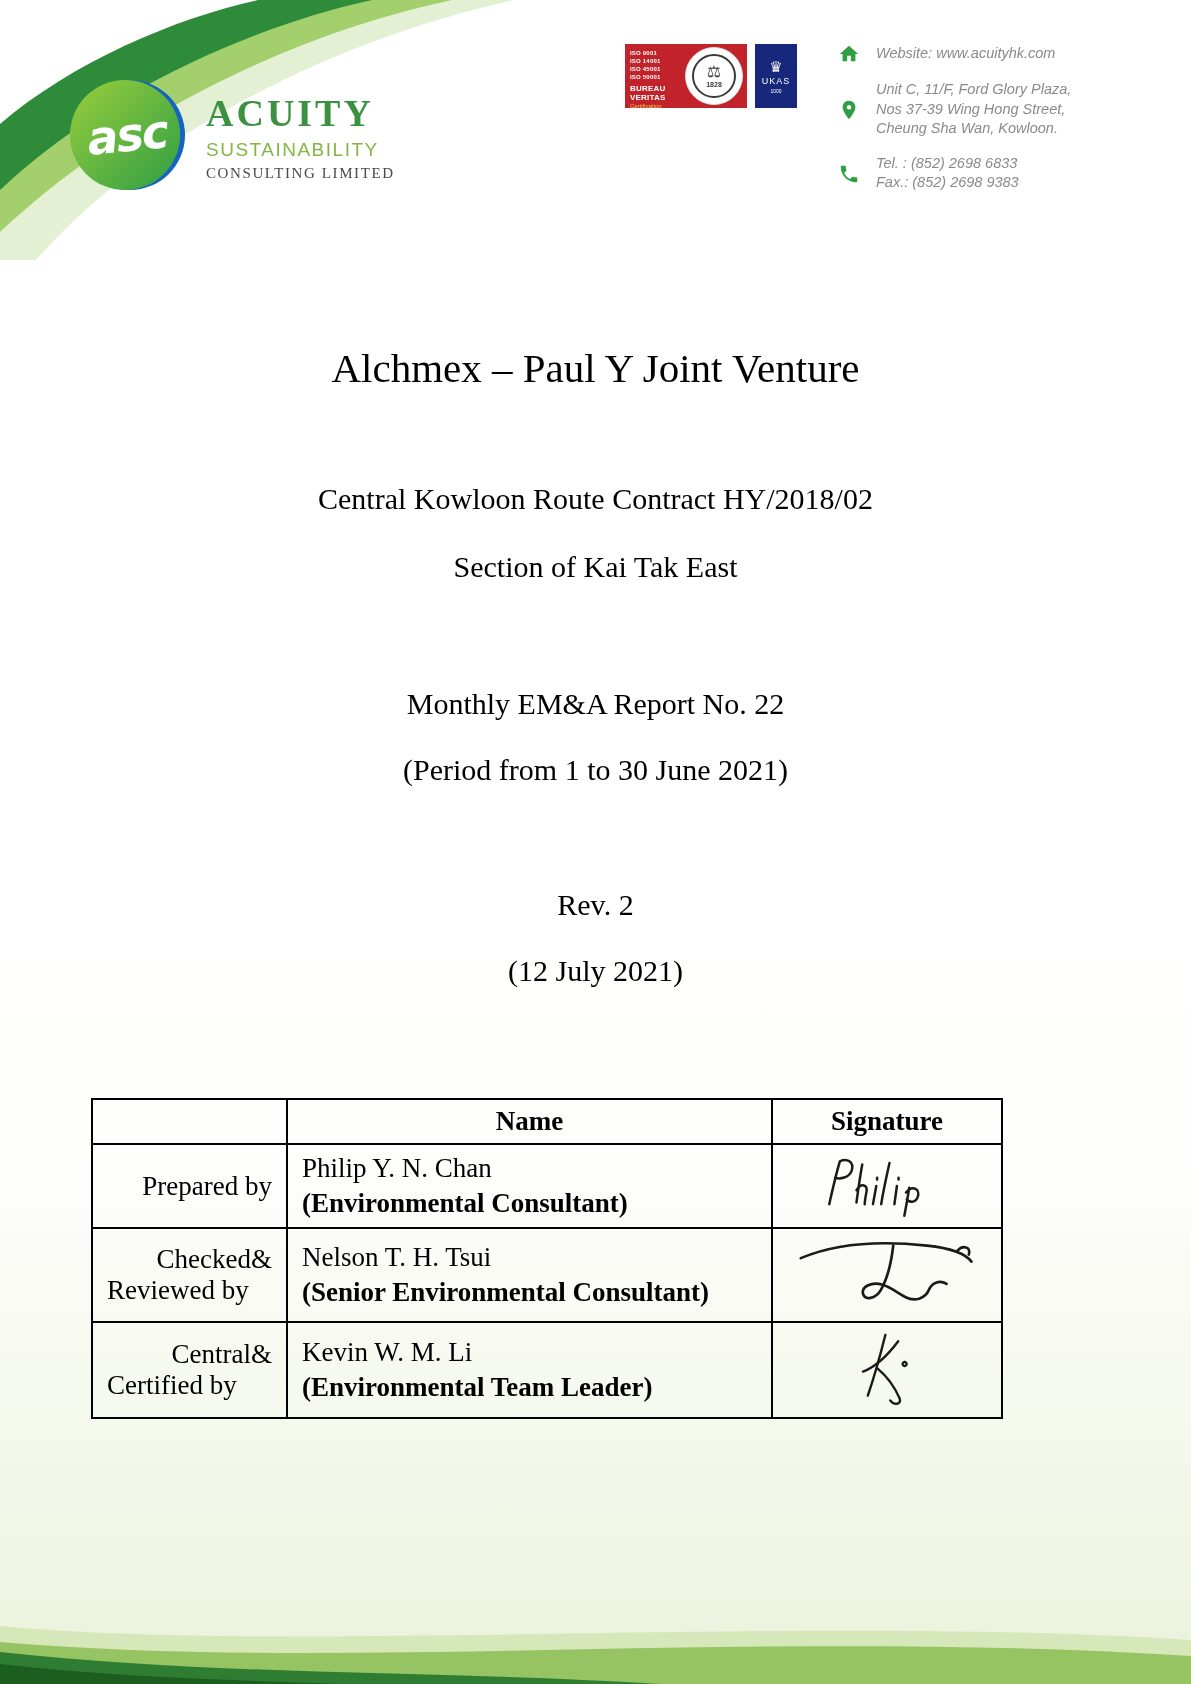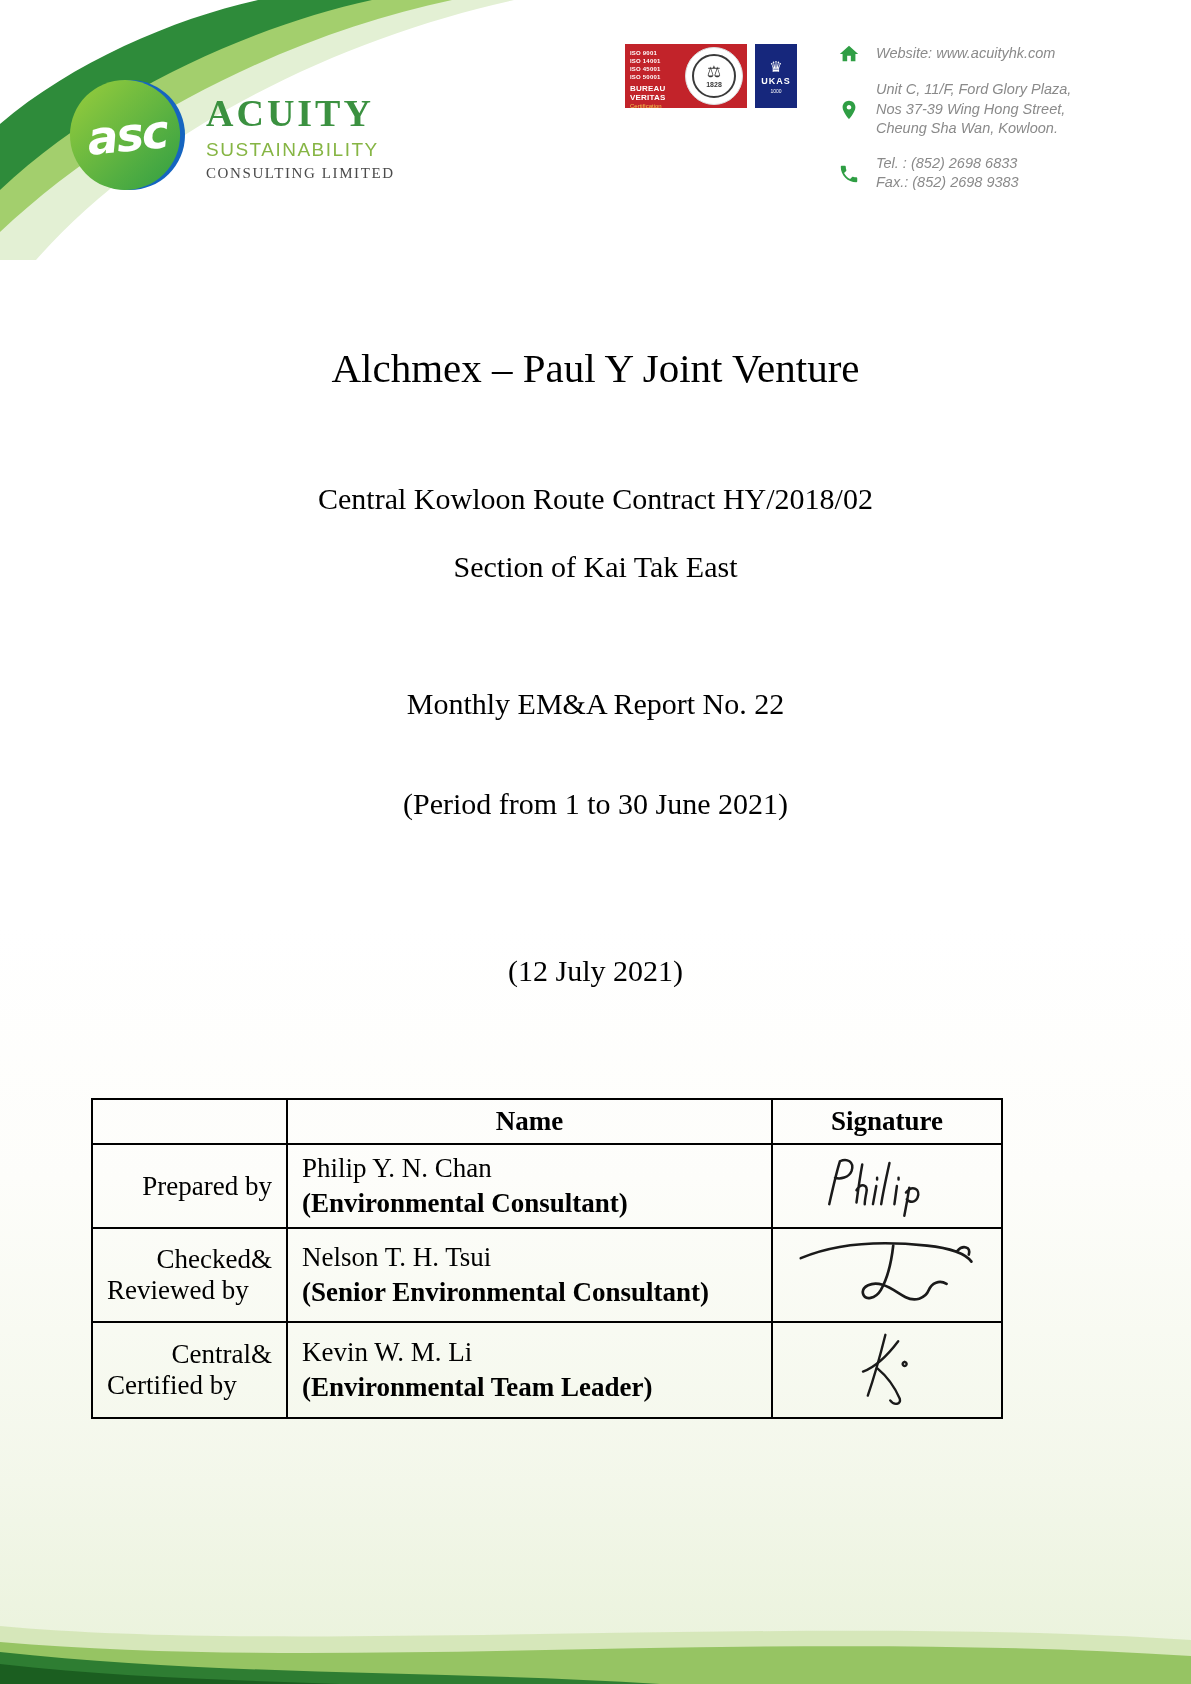--- a/index.html
+++ b/index.html
@@ -41,36 +41,36 @@
     width:44px; height:44px; border-radius:50%; border:2px solid #3a3a3a;
     display:flex; flex-direction:column; align-items:center; justify-content:center; color:#3a3a3a;
   }
   .bv-seal-glyph { font-size:16px; line-height:1; }
   .bv-seal-year { font-size:7px; font-weight:bold; margin-top:1px; }
   .ukas-badge {
     width:42px; height:64px; background:#16277c; color:#fff; font-family:"Liberation Sans", sans-serif;
     display:flex; flex-direction:column; align-items:center; justify-content:center; gap:2px;
   }
   .ukas-crown { font-size:15px; line-height:1; }
-  .ukas-label { font-size:9px; font-weight:bold; letter-spacing:1px; }
+  .ukas-label { font-size:9px; font-weight:normal; letter-spacing:1px; }
   .ukas-sub { font-size:5px; }
 
   
   .contact { position:absolute; left:838px; top:42px; width:300px; font-family:"Liberation Sans", sans-serif; color:#8a8a8a; font-size:14.5px; line-height:1.35; }
   .contact-row { display:flex; align-items:center; margin-bottom:15px;font-style:italic; }
   .contact-icon { width:22px; height:22px; flex:0 0 22px; margin-right:16px; margin-top:1px; }
   .contact-icon svg { width:22px; height:22px; display:block; }
 
   
   .tline { position:absolute; left:0; right:0; text-align:center; color:#000; font-family:"Liberation Serif", serif; }
   .t-main     { top:344px; font-size:41px; }
   .t-contract { top:482px; font-size:30px; }
   .t-section  { top:550px; font-size:30px; }
   .t-report   { top:687px; font-size:30px; }
-  .t-period   { top:787px; font-size:30px; }
+  .t-period   { top:753px; font-size:30px; }
   .t-rev      { top:888px; font-size:30px; }
   .t-date     { top:954px; font-size:30px; }
 
   
   .sig-table {
     position:absolute; left:91px; top:1098px; border-collapse:collapse;
     font-family:"Liberation Serif", serif; font-size:27px; color:#000; table-layout:fixed;
   }
   .sig-table td { border:2px solid #000; vertical-align:middle; padding:6px 14px; }
   .sig-table .head td { height:32px; font-weight:bold; text-align:center;border-radius:15px; }
@@ -173,20 +173,21 @@
         <span>Fax.: (852) 2698 9383</span>
       </span>
     </div>
   </div>
 
   <div class="tline t-main">Alchmex – Paul Y Joint Venture</div>
   <div class="tline t-contract">Central Kowloon Route Contract HY/2018/02</div>
   <div class="tline t-section">Section of Kai Tak East</div>
   <div class="tline t-report">Monthly EM&amp;A Report No. 22</div>
   <div class="tline t-period">(Period from 1 to 30 June 2021)</div>
+  <div class="tline t-rev">Rev. 2</div>
   <div class="tline t-date">(12 July 2021)</div>
 
   <table class="sig-table">
     <colgroup>
         <col style="width:195px">
         <col style="width:485px">
         <col style="width:225px">
       </colgroup>
     <tbody>
         <tr class="head">

